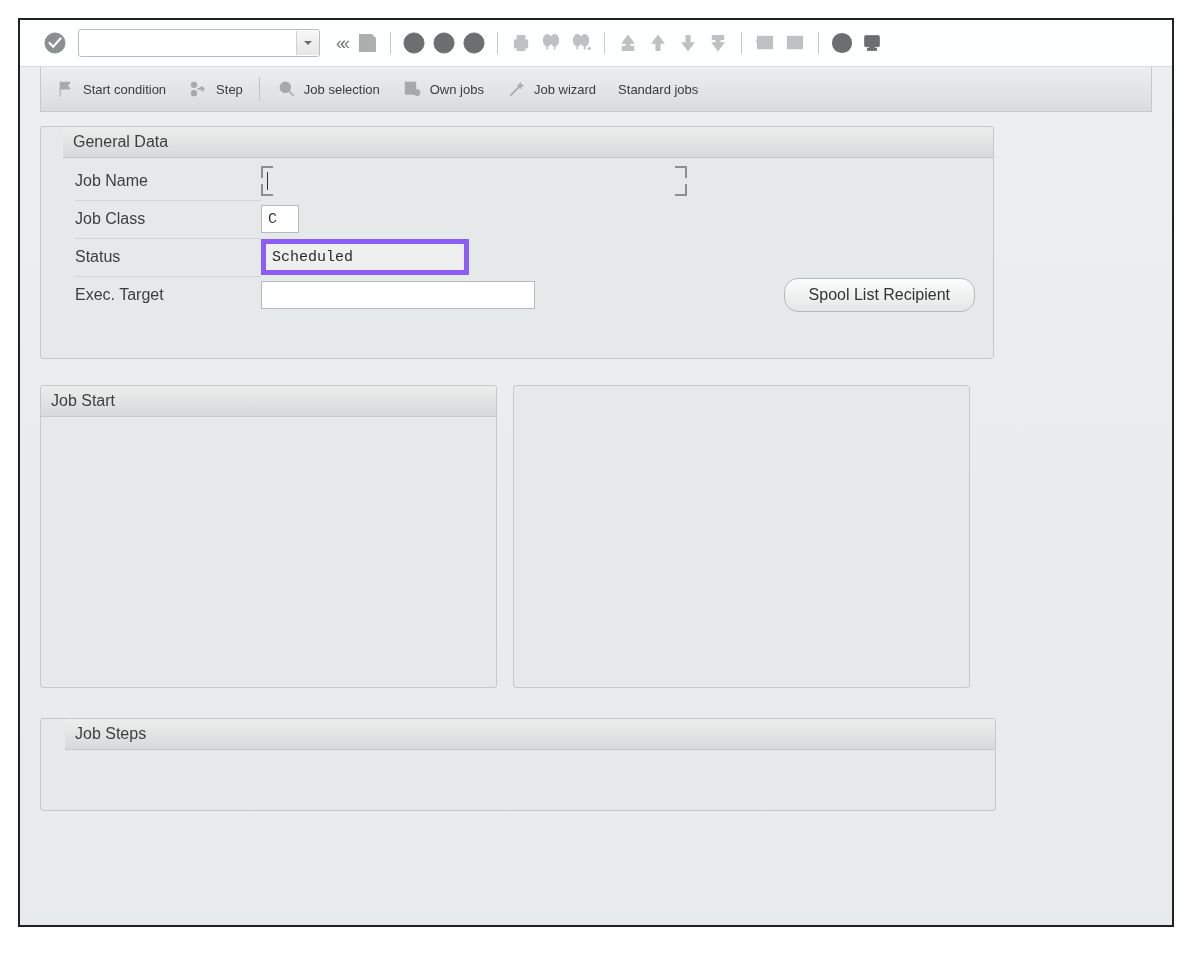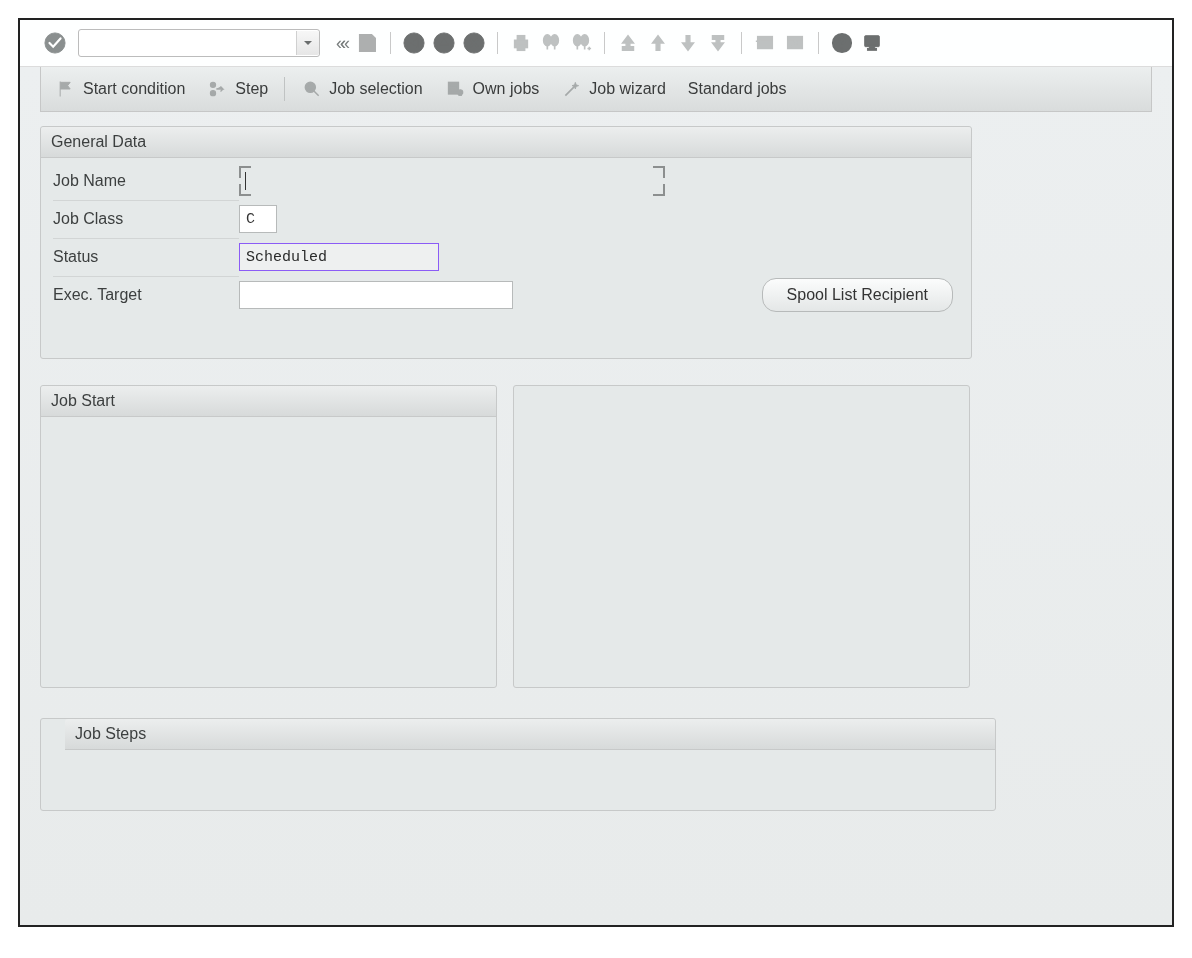--- a/index.html
+++ b/index.html
@@ -95,21 +95,21 @@
     height: 44px;
     border: 1px solid #c6c7c7;
     border-top: none;
     background: linear-gradient(#ecefef,#d9dcdc);
     display:flex; align-items:center;
     gap: 22px;
     padding: 0 14px;
   }
   .app-btn {
     display:flex; align-items:center; gap:6px;
-    color:#3a3c3c; font-size:16px;
+    color:#3a3c3c; font-size:13px;
     cursor:pointer;
   }
   .app-btn .ic { width:22px; height:22px; display:flex; align-items:center; justify-content:center; opacity:.7; }
   .app-btn .ic svg { width:20px; height:20px; }
   .app-btn .ic svg * { fill:#8d9191; stroke:#8d9191; }
   .vsep {
     width:1px; height:24px; background:#c0c3c3;
     margin: 0 -6px;
   }
 
@@ -178,21 +178,21 @@
     border: 1px solid #b7baba;
     background: #fff;
     font-family: "Courier New", monospace;
     font-size: 15px;
     padding: 0 6px;
     color:#333;
   }
   .small-input { width: 24px; text-align:left; }
   .mid-input-ro {
     height: 26px; width: 186px;
-    border: 1px solid #8b5cf6;
+    border: 5px solid #8b5cf6;
     background: #eef0f0;
     font-family: "Courier New", monospace;
     font-size: 15px;
     padding: 0 6px;
     color:#2a2b2b;
     display:flex; align-items:center;
   }
   .large-input { width: 260px; }
 
   .sap-button {
@@ -206,21 +206,21 @@
     color:#333;
     cursor:pointer;
   }
 
   .two-cols {
     display:flex;
     gap: 16px;
   }
   .two-cols .group { flex:1; margin-bottom: 0; }
 
-  .general { width: 930px; }
+  .general { width: 930px; padding-left: 22px; }
   .two-cols { width: 930px; margin-bottom: 30px; }
   .steps { width: 930px; padding-left: 24px; }
 </style>
 </head>
 <body>
 
 <div class="app-frame">
 
   <div class="sys-toolbar">
     <span class="sys-ok tb-icon active">

